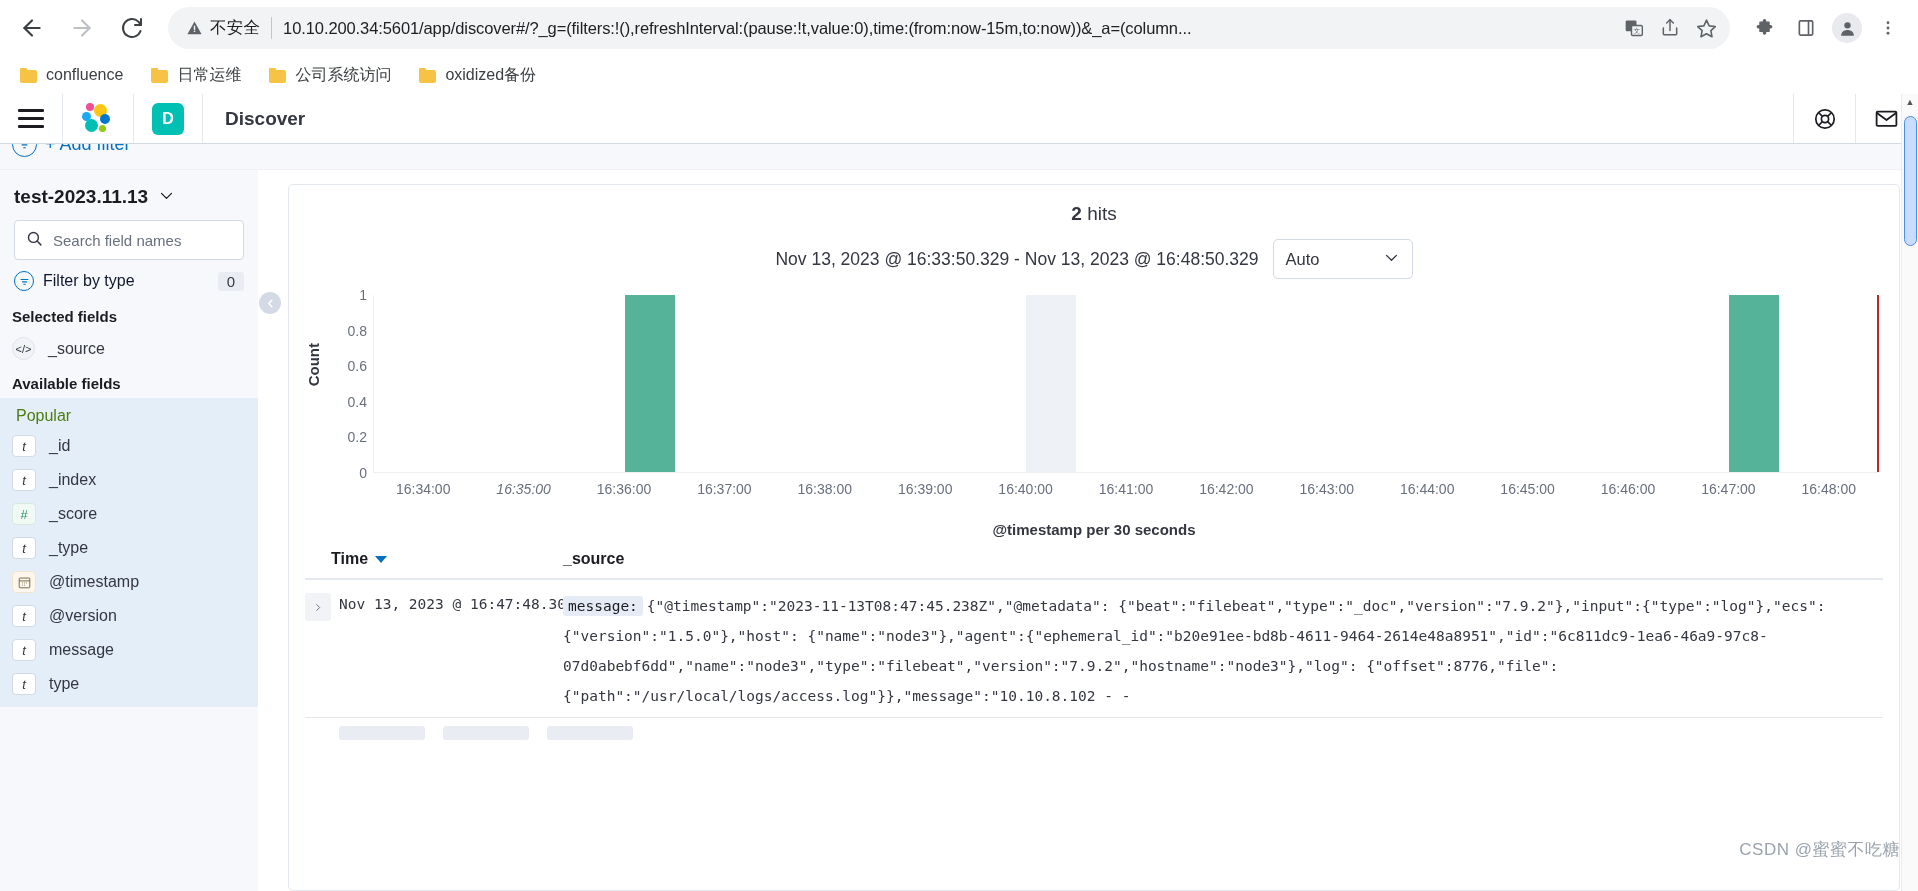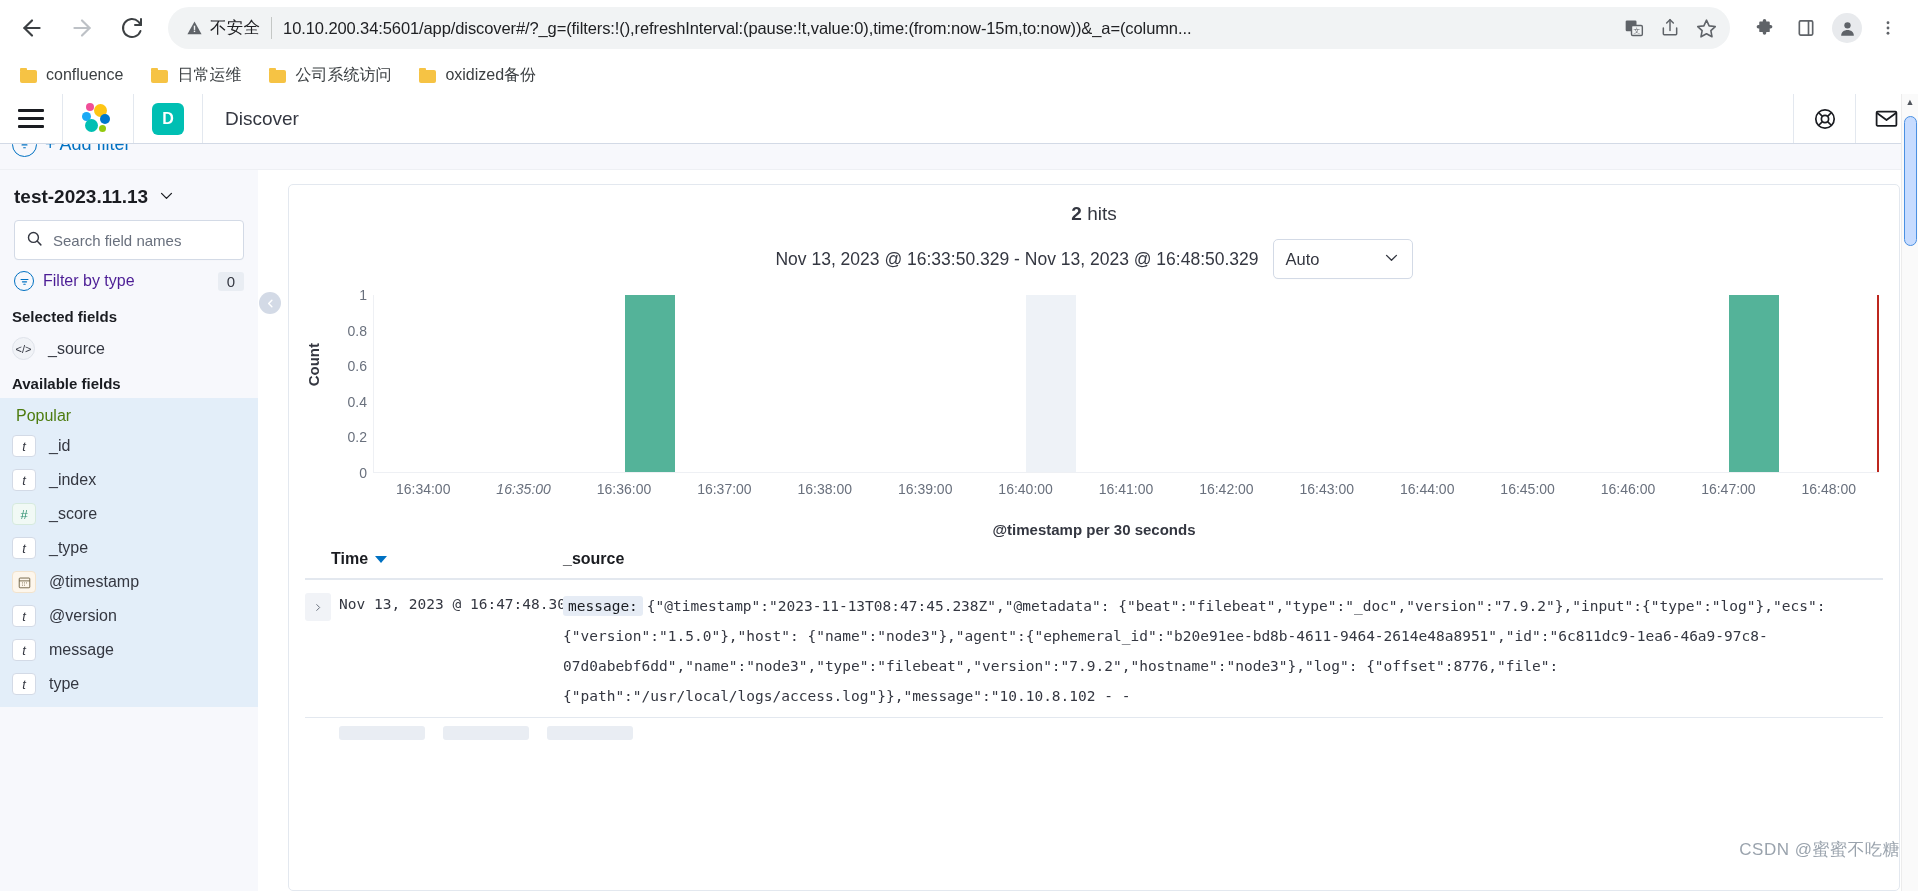--- a/index.html
+++ b/index.html
@@ -78,21 +78,21 @@
     border-right:1px solid #e3e8ef;
   }
   .hamburger { width:26px; display:flex; flex-direction:column; gap:5px; cursor:pointer; }
   .hamburger span { display:block; height:3px; background:#1a1c21; border-radius:1px; }
   .kb-logo { width:34px; height:32px; position:relative; }
   .kb-logo i { position:absolute; display:block; border-radius:50%; }
   .sp-app {
     width:32px; height:32px; border-radius:6px; background:#00BFB3; color:#fff;
     display:flex; align-items:center; justify-content:center; font-size:16px; font-weight:600;
   }
-  .kb-title { font-size:19px; color:#343741; padding-left: 22px; display:flex; align-items:center;}
+  .kb-title { font-size:19px; color:#343741; padding-left: 22px; display:flex; align-items:center;font-weight:bold;}
   .kb-hdr-spacer { flex:1 1 auto; border-right:1px solid #e3e8ef;}
   .hdr-icon-cell {
     width: 62px; display:flex; align-items:center; justify-content:center;
     border-right:1px solid #e3e8ef; cursor:pointer;
   }
 
   .kb-subbar {
     height: 26px; background:#f7f8fc; position:relative; overflow:hidden;
     border-bottom:1px solid #eef0f4;
   }
@@ -126,21 +126,21 @@
     font-family:"Liberation Sans", sans-serif; background:transparent;
   }
   .field-search input::placeholder { color:#69707d; }
   .filter-type-row {
     display:flex; align-items:center; padding: 11px 14px 8px 14px; gap:9px;
   }
   .circ-filter-sm {
     width:20px;height:20px;border-radius:50%;border:1.5px solid #0071c2;
     display:flex;align-items:center;justify-content:center; flex:0 0 auto;
   }
-  .filter-type-label { color:#4c1d95; font-size:16px; flex:1 1 auto; }
+  .filter-type-label { color:#0f172a; font-size:16px; flex:1 1 auto; }
   .count-badge {
     background:#e9edf3; color:#343741; font-size:15px; border-radius:3px;
     padding: 1px 9px; font-weight:400;
   }
   .section-title {
     font-size:15px; font-weight:700; color:#1a1c21; padding: 9px 14px 6px 12px;
   }
   .field-row {
     display:flex; align-items:center; gap:13px; padding: 6px 14px 6px 12px; cursor:pointer;
   }

